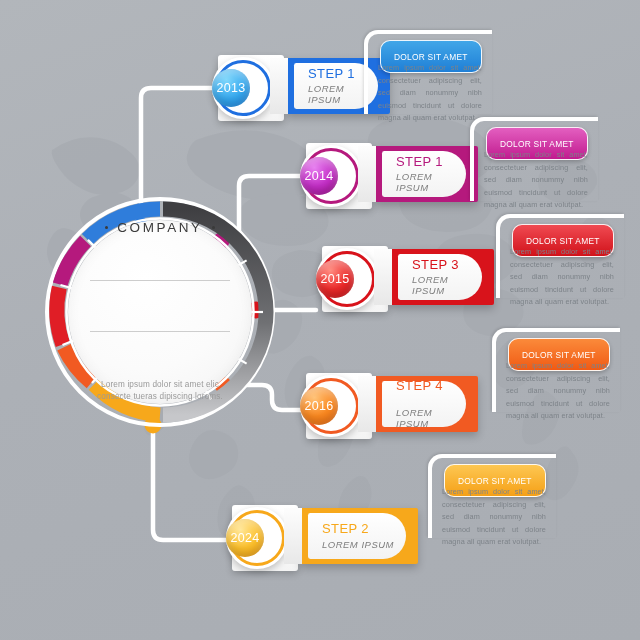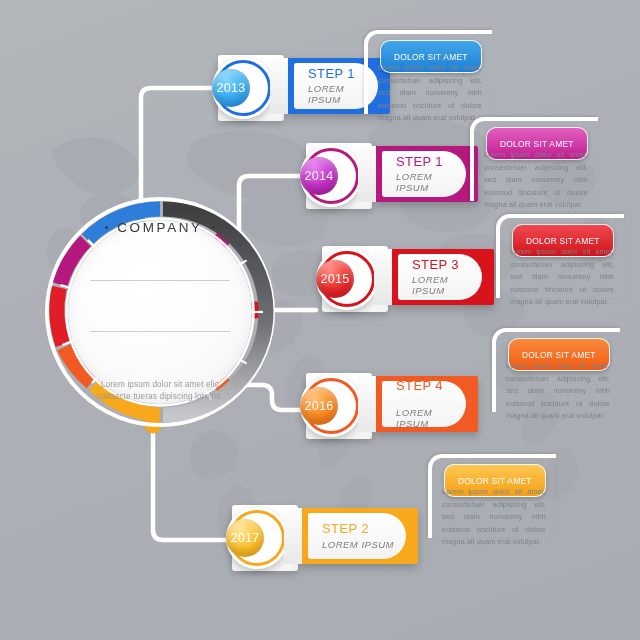--- a/index.html
+++ b/index.html
@@ -349,21 +349,21 @@
     <div class="frame" style="width:128px; height:84px;"></div>
     <div class="pill" style="left:16px; top:10px; background:linear-gradient(180deg,#fb8a3a,#f05a14);">DOLOR SIT AMET</div>
     <div class="body" style="left:14px; top:32px; width:104px;">Lorem ipsum dolor sit amet, consectetuer adipiscing elit, sed diam nonummy nibh euismod tincidunt ut dolore magna all quam erat volutpat.</div>
   </div>
 
   <div class="step" style="left:226px; top:507px;">
     <div class="badge-wrap">
       <div class="badge-plate"></div>
       <div class="badge" style="color:#f7a81b;">
         <span class="ring-o"></span>
-        <span class="core" style="background:radial-gradient(circle at 38% 28%, #ffe79a 0%, #fcc02c 52%, #f7a112 100%);">2017</span>
+        <span class="core" style="background:radial-gradient(circle at 38% 28%, #ffe79a 0%, #fcc02c 52%, #f7a112 100%);">2024</span>
       </div>
     </div>
     <div class="card" style="left:74px; top:1px; width:118px; background:#f7a81b;">
       <div class="tab"></div>
       <div class="panel" style="right:12px; background:linear-gradient(180deg,#ffffff,#f3f3f3);">
         <div class="ttl" style="color:#f7a81b;">STEP 2</div>
         <div class="sub" style="color:#7d7d7d;">LOREM IPSUM</div>
       </div>
     </div>
   </div>

